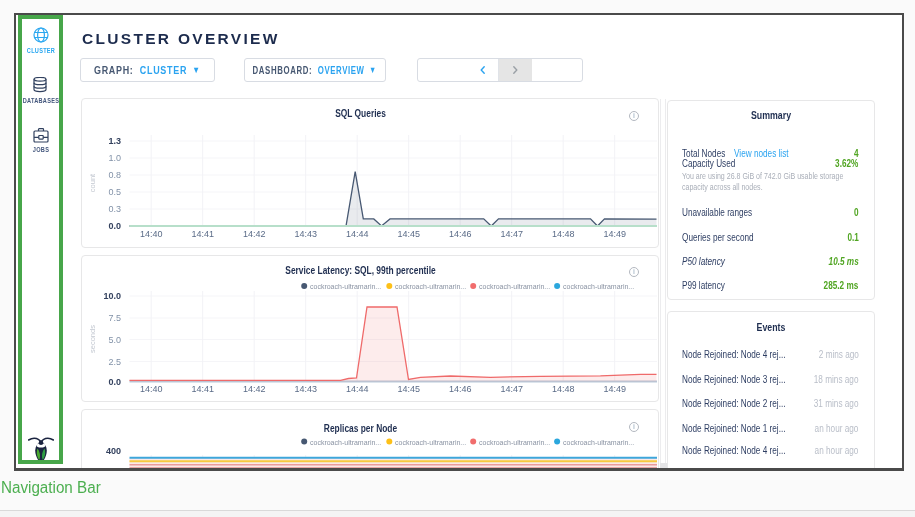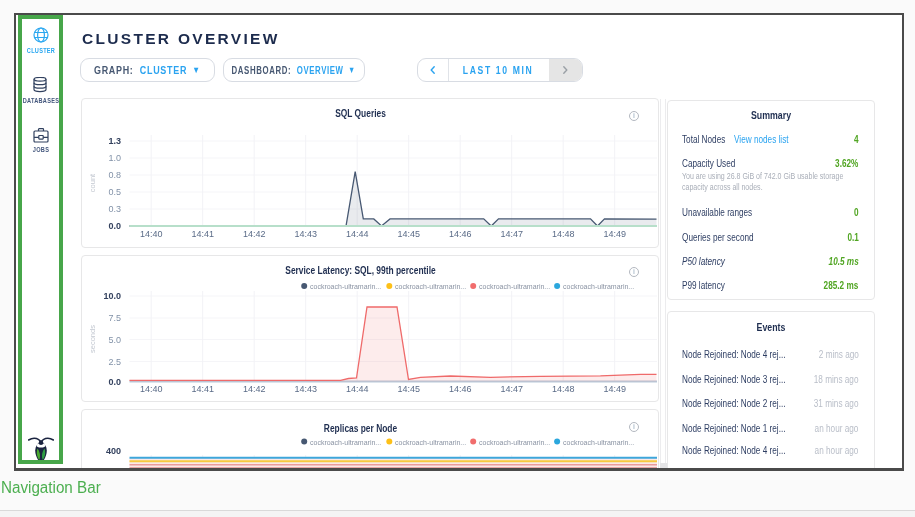--- a/index.html
+++ b/index.html
@@ -8,21 +8,21 @@
   
   #frame{left:14px;top:13px;width:886px;height:453px;border:2px solid #4a4a4a;background:#fff;overflow:hidden;}
   
   #navhl{left:17.5px;top:15px;width:45.5px;height:449px;border:4px solid #47a64a;box-sizing:border-box;z-index:20;}
   .navlab{position:absolute;width:60px;text-align:center;font-size:6.6px;font-weight:bold;letter-spacing:0.3px;color:#44577d;left:11px;transform:scaleX(0.85);}
   
   #caption{left:1px;top:478.5px;font-size:16px;color:#4caf50;z-index:6;transform:scaleX(0.95);transform-origin:0 0;}
   #bottombar{left:0;top:510px;width:915px;height:7px;background:#f4f4f4;border-top:1px solid #d9d9d9;z-index:6;}
   
   #h1{left:82px;top:29.5px;font-size:15.5px;font-weight:bold;letter-spacing:2.3px;color:#1c2b4d;}
-  .btn{position:absolute;height:24px;box-sizing:border-box;border:1px solid #d8dce3;border-radius:9px;background:#fff;
+  .btn{position:absolute;height:24px;box-sizing:border-box;border:1px solid #d8dce3;border-radius:3px;background:#fff;
        font-size:10.3px;font-weight:bold;letter-spacing:0.8px;color:#475872;display:flex;align-items:center;justify-content:center;}
   .blue{color:#2aa3f0;}
   .caret{font-size:9px;color:#2aa3f0;margin-left:6px;}
   
   .card{position:absolute;background:#fff;border:1px solid #e7e7e8;border-radius:4px;box-sizing:border-box;}
   .ctitle{position:absolute;width:100%;text-align:center;font-size:10.5px;font-weight:bold;color:#1f2e50;transform:scaleX(0.8);}
   .bc{display:flex;align-items:center;transform:scaleX(0.87);}
   .info{position:absolute;width:8px;height:8px;border:1px solid #b3b8c0;border-radius:50%;color:#7b95ab;font-size:6.5px;line-height:8.5px;text-align:center;}
   
   .sr{position:absolute;left:682px;width:176.5px;height:12px;font-size:10px;color:#2e3e63;}
@@ -65,31 +65,28 @@
   <ellipse cx="13" cy="9.4" rx="4.3" ry="2.1" fill="#fff"></ellipse>
   <circle cx="13" cy="6.7" r="2.3" fill="#1b2440"></circle>
   <path d="M9.4 12.6 C11.1 14.6 12 17.2 12 19.8 C12 21.3 11.8 22.7 11.3 24 C9.7 22 8.8 19.3 8.8 16.7 C8.8 15.2 9 13.7 9.4 12.6 Z" fill="#4aa82f"></path>
   <path d="M16.6 12.6 C14.9 14.6 14 17.2 14 19.8 C14 21.3 14.2 22.7 14.7 24 C16.3 22 17.2 19.3 17.2 16.7 C17.2 15.2 17 13.7 16.6 12.6 Z" fill="#2f9e44"></path>
 </svg>
 
 <div class="abs" id="h1">CLUSTER OVERVIEW</div>
 <div class="btn" style="left:80px;top:58px;width:135px;">
     <span class="bc">GRAPH:&nbsp;&nbsp;<span class="blue">CLUSTER</span><span class="caret">▼</span></span>
   </div>
-<div class="btn" style="left:223px;top:58px;width:141.5px;">
+<div class="btn" style="left:244px;top:58px;width:141.5px;">
     <span class="bc" style="transform:scaleX(0.76);">DASHBOARD:&nbsp;&nbsp;<span class="blue">OVERVIEW</span><span class="caret">▼</span></span>
   </div>
 <div class="btn" style="left:417px;top:58px;width:165.5px;padding:0;overflow:hidden;">
   <div style="width:29.5px;height:100%;display:flex;align-items:center;justify-content:center;border-right:1px solid #e0e3e8;">
       <svg width="5" height="8" viewBox="0 0 5 8" fill="none" stroke="#2aa3f0" stroke-width="1.4" stroke-linecap="round" stroke-linejoin="round">
         <path d="M4.2 0.8 L1.2 4 L4.2 7.2"></path>
       </svg>
-    </div>
-  <div style="flex:1;height:100%;display:flex;align-items:center;justify-content:center;color:#2aa3f0;">
-      <span style="letter-spacing:2px;transform:scaleX(0.82);font-size:10.5px;">LAST 10 MIN</span>
     </div>
   <div style="width:33px;height:100%;display:flex;align-items:center;justify-content:center;background:#e5e5e5;">
       <svg width="5" height="8" viewBox="0 0 5 8" fill="none" stroke="#9aa0a6" stroke-width="1.4" stroke-linecap="round" stroke-linejoin="round">
         <path d="M0.8 0.8 L3.8 4 L0.8 7.2"></path>
       </svg>
     </div>
 </div>
 
 <div class="card" style="left:80.5px;top:97.5px;width:578px;height:150px;"></div>
 <div class="ctitle" style="left:80.5px;top:107px;width:559px;">SQL Queries</div>
@@ -191,21 +188,21 @@
     <circle cx="476.1" cy="32.5" r="3" fill="#2ba7dd"></circle>
       <text x="482" y="35.5">cockroach-ultramarin...</text>
   </g>
 </svg>
 
 <div class="abs" style="left:660px;top:99px;width:6px;height:364px;background:#fff;border-left:1px solid #ececee;border-right:1px solid #ececee;box-sizing:border-box;"></div>
 <div class="abs" style="left:659.5px;top:462.5px;width:7px;height:5.5px;background:#e4e4e6;"></div>
 
 <div class="card" style="left:666.5px;top:100px;width:208px;height:200px;"></div>
 <div class="ctitle" style="left:666.5px;top:109px;width:208px;font-size:11px;">Summary</div>
-<div class="sr" style="top:134px;">
+<div class="sr" style="top:148px;">
     <span class="lab">Total Nodes</span>
     <span class="lab" style="left:51.5px;color:#2aa3f0;">View nodes list</span>
     <span class="val">4</span>
   </div>
 <div class="sr" style="top:158px;">
     <span class="lab">Capacity Used</span>
     <span class="val">3.62%</span>
   </div>
 <div class="sr" style="top:170.5px;">
     <span class="lab" style="width:215px;white-space:normal;font-size:8.8px;line-height:11px;color:#a9aeb8;transform:scaleX(0.8);">You are using 26.8 GiB of 742.0 GiB usable storage capacity across all nodes.</span>

